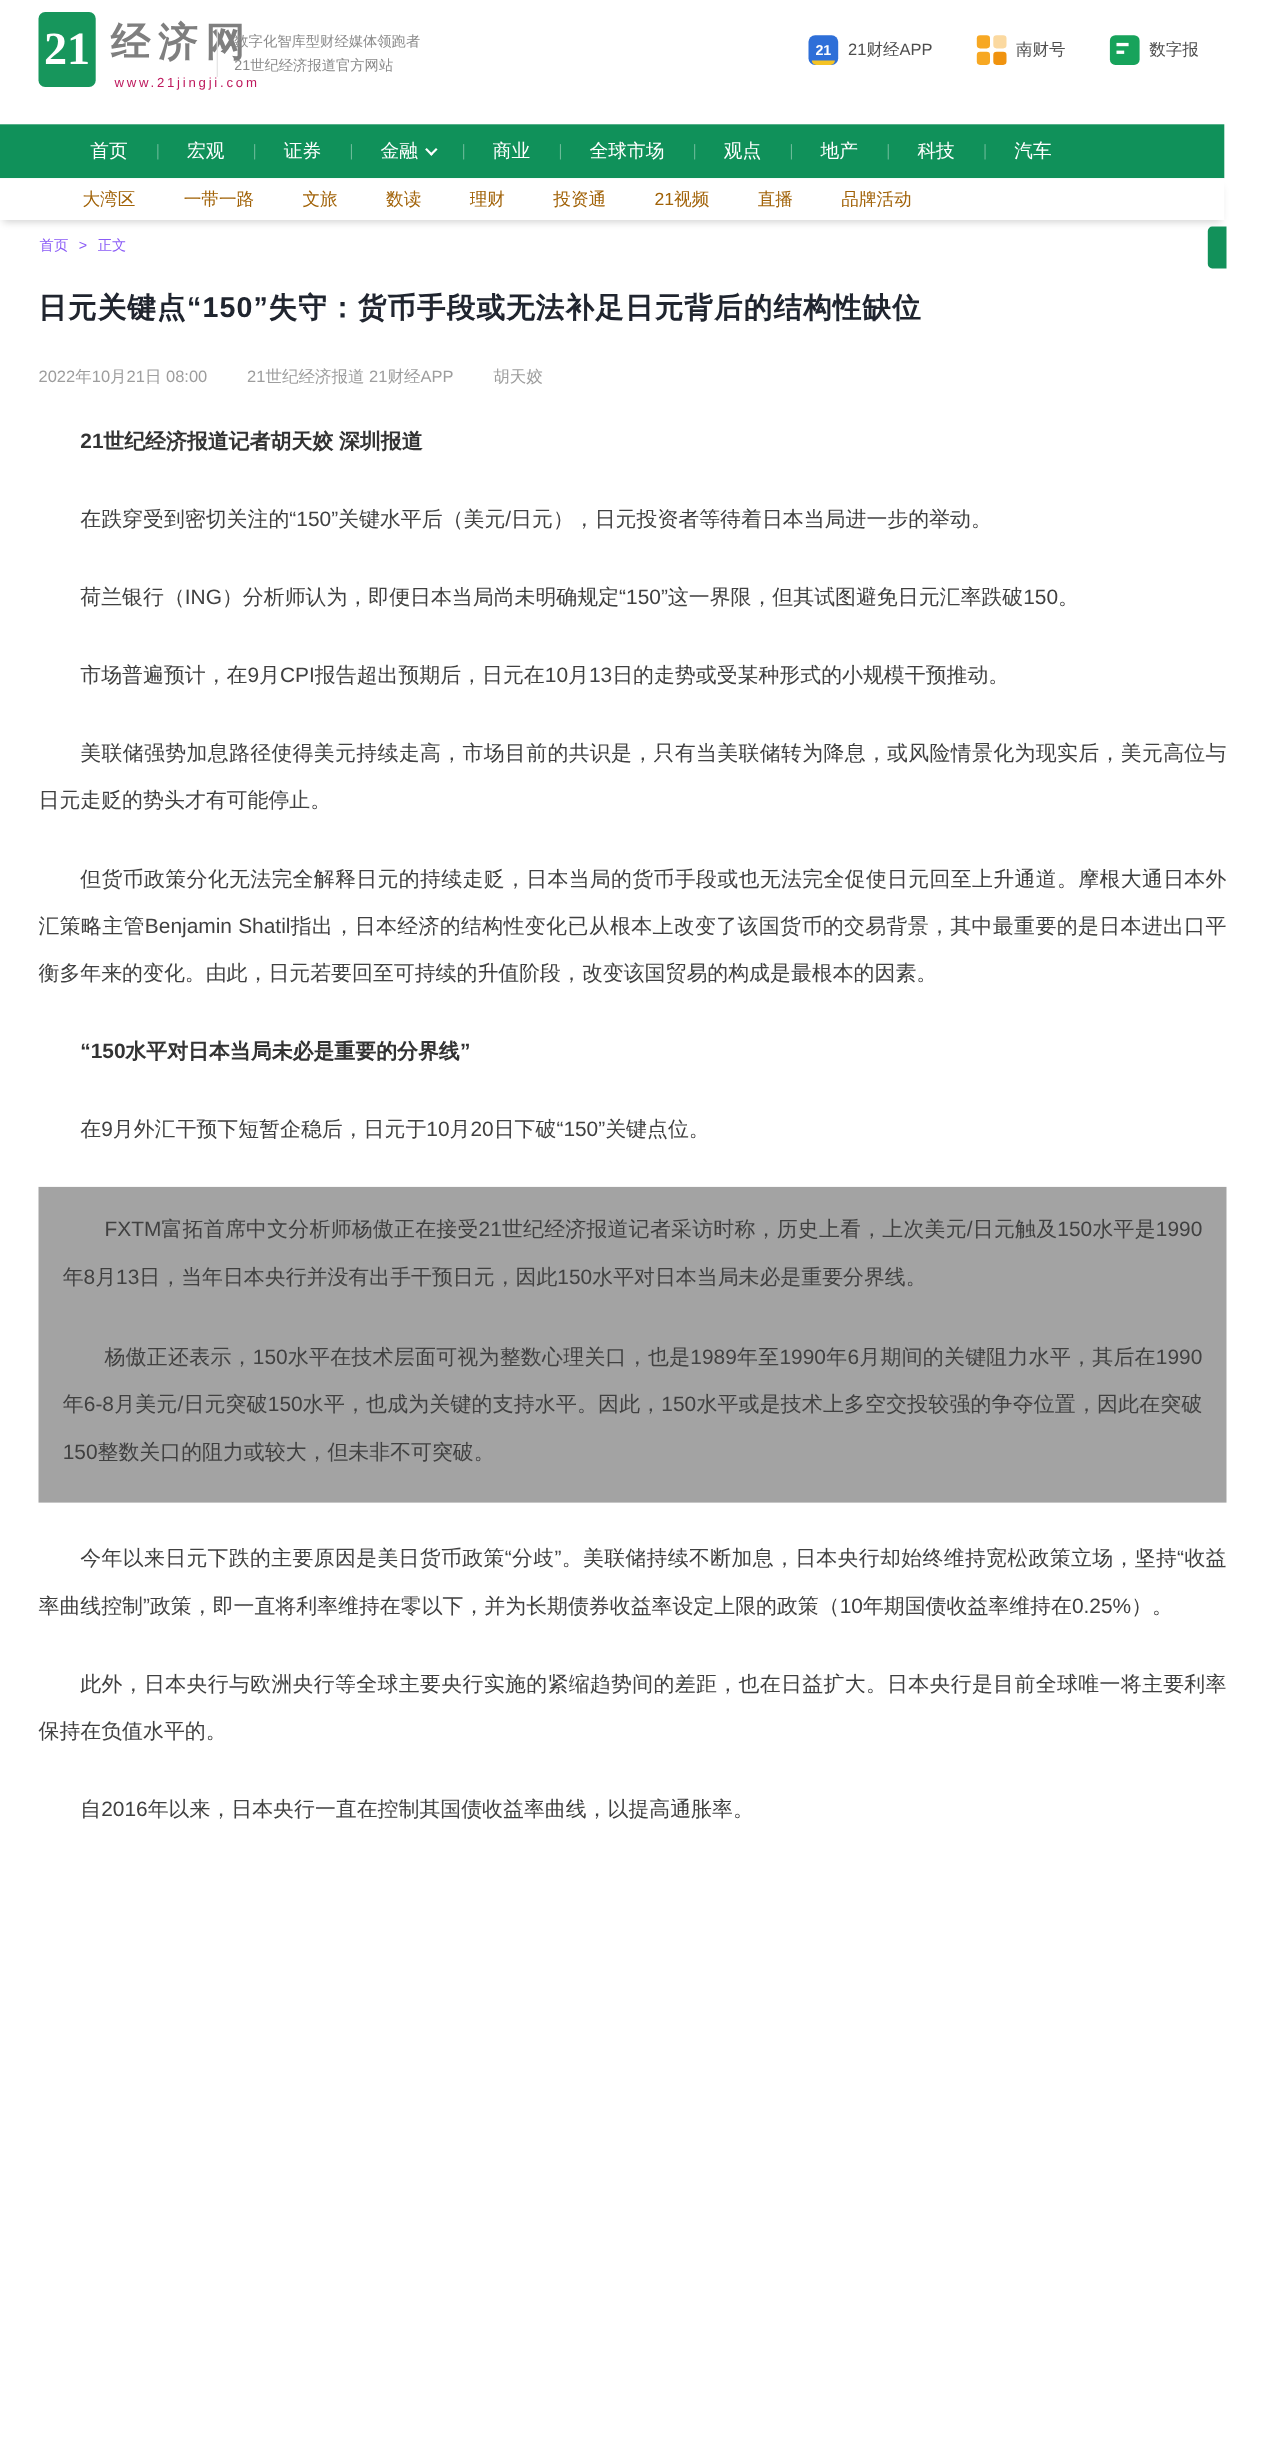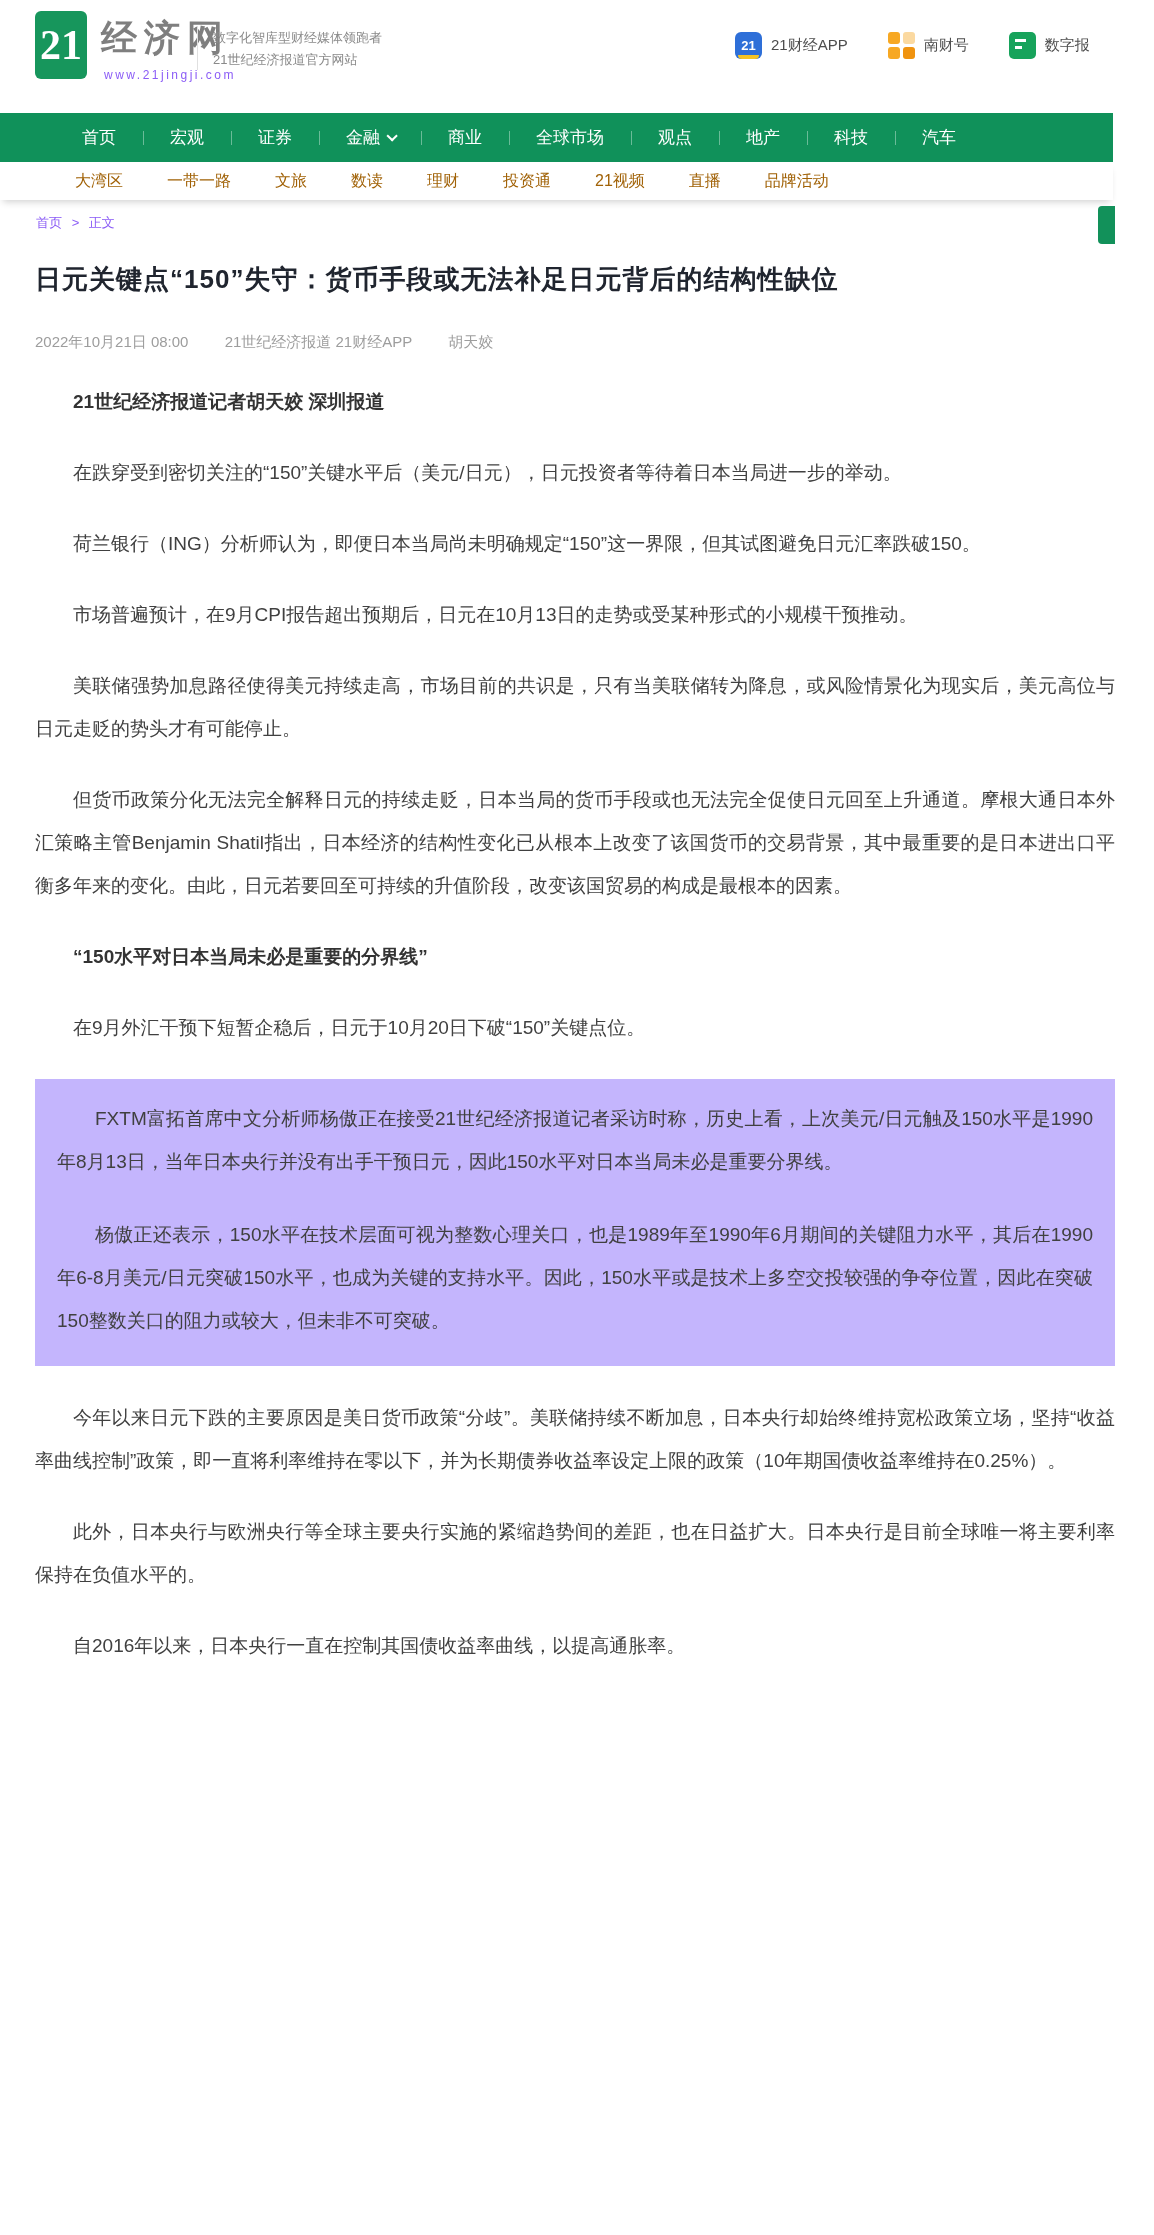--- a/index.html
+++ b/index.html
@@ -14,21 +14,21 @@
   .logo-badge {
     position:absolute; left:35px; top:11px; width:52px; height:68px;
     background:#17965c; color:#fff; border-radius:6px;
     display:flex; align-items:center; justify-content:center;
     font-family:"Liberation Serif","DejaVu Serif",serif; font-weight:bold; font-size:42px;
   }
   .logo-name {
     position:absolute; left:101px; top:14px; font-size:36px; color:#7f7f7f;
     letter-spacing:7px; font-family:"Liberation Serif","DejaVu Serif",serif; font-weight:600;text-align:center;
   }
-  .logo-url { position:absolute; left:104px; top:68px; font-size:12px; color:#8b5cf6; letter-spacing:2.5px; }
+  .logo-url { position:absolute; left:104px; top:68px; font-size:12px; color:#be185d; letter-spacing:2.5px; }
   .header-divider { position:absolute; left:197px; top:26px; width:1px; height:44px; background:#e0e0e0; }
   .tagline { position:absolute; left:213px; top:27px; font-size:13px; color:#8a8a8a; line-height:22px; }
   .header-apps { position:absolute; left:735px; top:32px; display:flex; gap:40px; white-space:nowrap; }
   .app-item { display:flex; align-items:center; gap:9px; font-size:15px; color:#4d4d4d; cursor:pointer; }
   .app-icon { width:27px; height:27px; flex:0 0 auto; position:relative; }
   .icon-21app { background:#2e6fd8; border-radius:6px; color:#fff; font-weight:bold; font-size:13px;
     display:flex; align-items:center; justify-content:center; }
   .icon-21app::after { content:""; position:absolute; left:3px; right:3px; bottom:0; height:4px;
     background:#f5c324; border-radius:0 0 5px 5px; }
   .icon-nancai { display:grid; grid-template-columns:12px 12px; grid-template-rows:12px 12px; gap:3px; width:27px; height:27px; }
@@ -63,21 +63,21 @@
   
   .article { position:absolute; left:35px; top:256px; width:1080px; }
   .title { font-size:26px; font-weight:bold; color:#20252f; line-height:1.8; margin:0 0 30px 0; letter-spacing:1px; }
   .meta { font-size:15px; color:#9d9d9d; margin:0 0 12px 0; }
   .meta span { margin-right:32px; }
   .meta span:last-child { margin-right:0; }
   .body p { font-size:19px; color:#404040; line-height:43px; text-align:justify;
     text-indent:2em; margin:28px 0; }
   .body p.lead-paragraph { font-weight:bold; color:#333; }
   .body p.subheading { font-weight:bold; color:#333; }
-  .highlight-block { background:#c4b5fd; margin:30px 0; padding:18px 22px 24px 22px; }
+  .highlight-block { background:#a3a3a3; margin:30px 0; padding:18px 22px 24px 22px; }
   .highlight-block p { margin:0; }
   .highlight-block p + p { margin-top:30px; }
 </style>
 </head>
 <body>
 
 <div class="header">
   <div class="logo-badge">21</div>
   <div class="logo-name">经济网</div>
   <div class="logo-url">www.21jingji.com</div>

